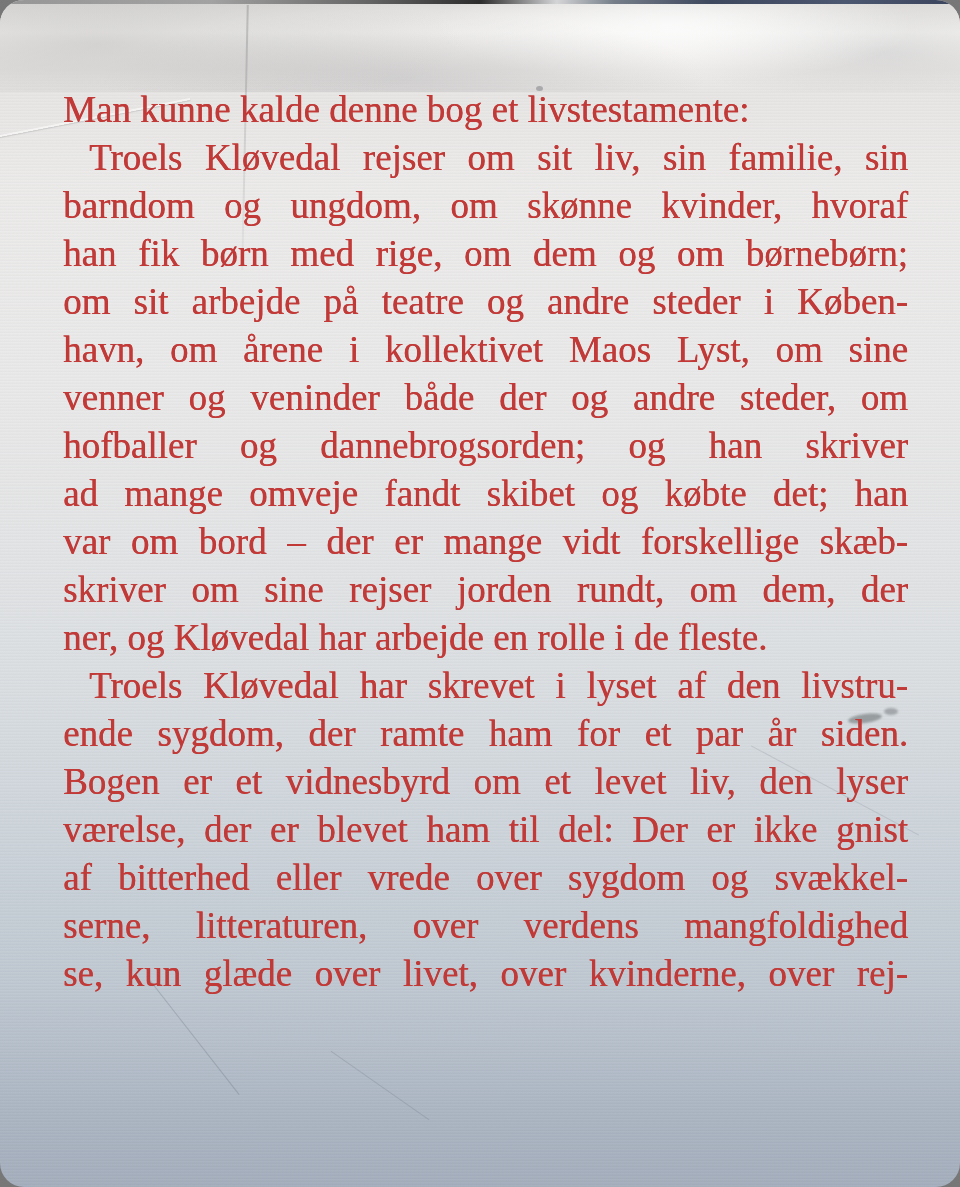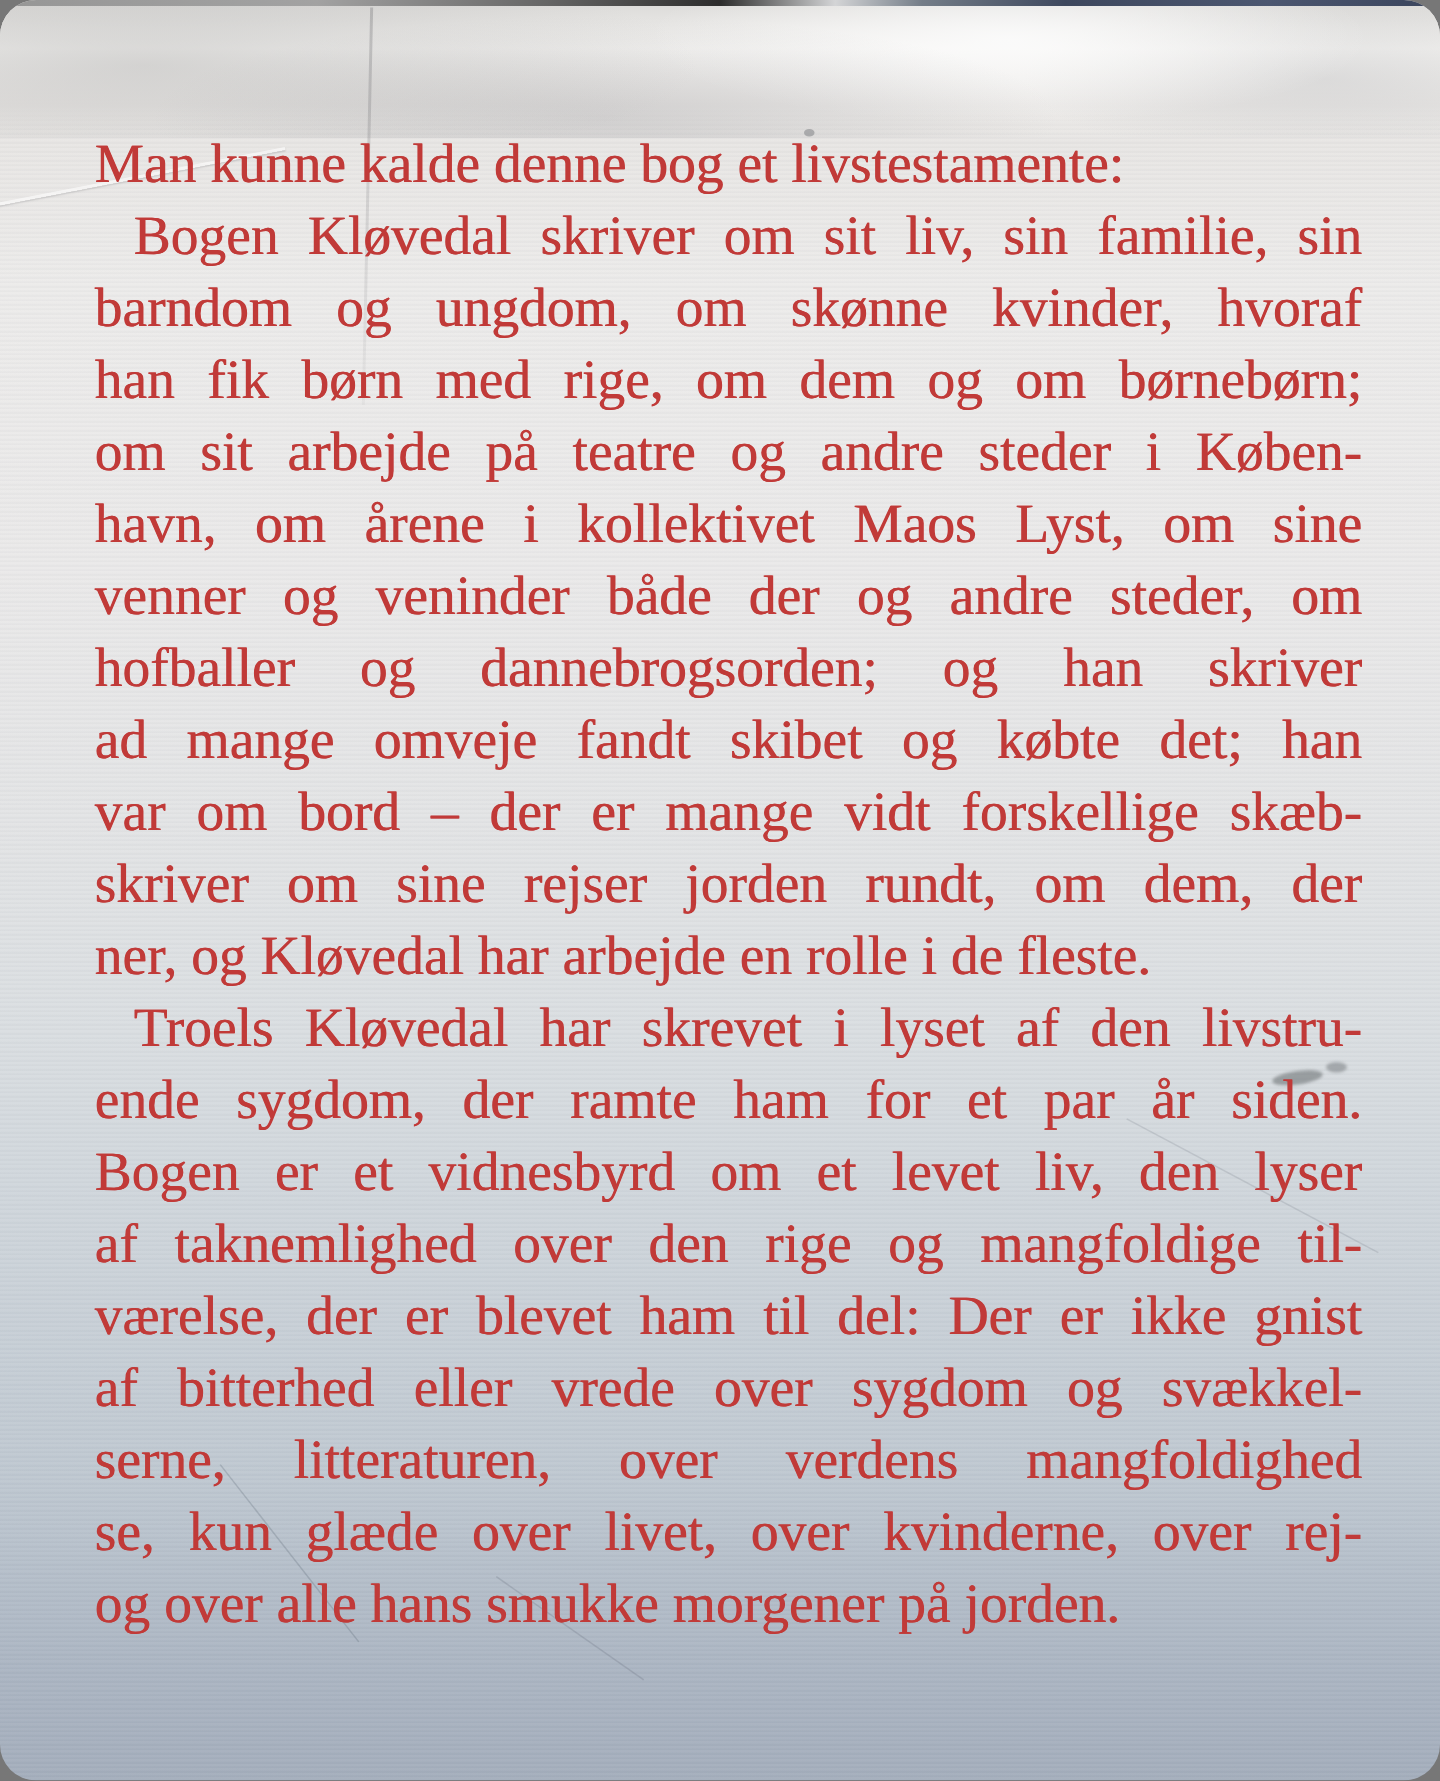--- a/index.html
+++ b/index.html
@@ -97,35 +97,33 @@
   <div class="crease crease-d2"></div>
   <div class="crease crease-d3"></div>
   <div class="crease crease-d4"></div>
 
   <div class="smudge smudge-1"></div>
   <div class="smudge smudge-2"></div>
   <div class="smudge smudge-3"></div>
 
   <div class="blurb">
     <div class="line end">Man kunne kalde denne bog et livstestamente:</div>
-    <div class="line indent">Bogen Kløvedal skriver om sit liv, sin familie, sin</div>
+    <div class="line indent">Troels Kløvedal rejser om sit liv, sin familie, sin</div>
     <div class="line">barndom og ungdom, om skønne kvinder, hvoraf</div>
     <div class="line">han fik børn med rige, om dem og om børnebørn;</div>
     <div class="line">om sit arbejde på teatre og andre steder i Køben-</div>
     <div class="line">havn, om årene i kollektivet Maos Lyst, om sine</div>
     <div class="line">venner og veninder både der og andre steder, om</div>
     <div class="line">hofballer og dannebrogsorden; og han skriver</div>
     <div class="line">ad mange omveje fandt skibet og købte det; han</div>
     <div class="line">var om bord – der er mange vidt forskellige skæb-</div>
     <div class="line">skriver om sine rejser jorden rundt, om dem, der</div>
     <div class="line end">ner, og Kløvedal har arbejde en rolle i de fleste.</div>
     <div class="line indent">Troels Kløvedal har skrevet i lyset af den livstru-</div>
     <div class="line">ende sygdom, der ramte ham for et par år siden.</div>
     <div class="line">Bogen er et vidnesbyrd om et levet liv, den lyser</div>
-    <div class="line">af taknemlighed over den rige og mangfoldige til-</div>
     <div class="line">værelse, der er blevet ham til del: Der er ikke gnist</div>
     <div class="line">af bitterhed eller vrede over sygdom og svækkel-</div>
     <div class="line">serne, litteraturen, over verdens mangfoldighed</div>
     <div class="line">se, kun glæde over livet, over kvinderne, over rej-</div>
-    <div class="line end">og over alle hans smukke morgener på jorden.</div>
   </div>
 
 </div>
 
 </body></html>

